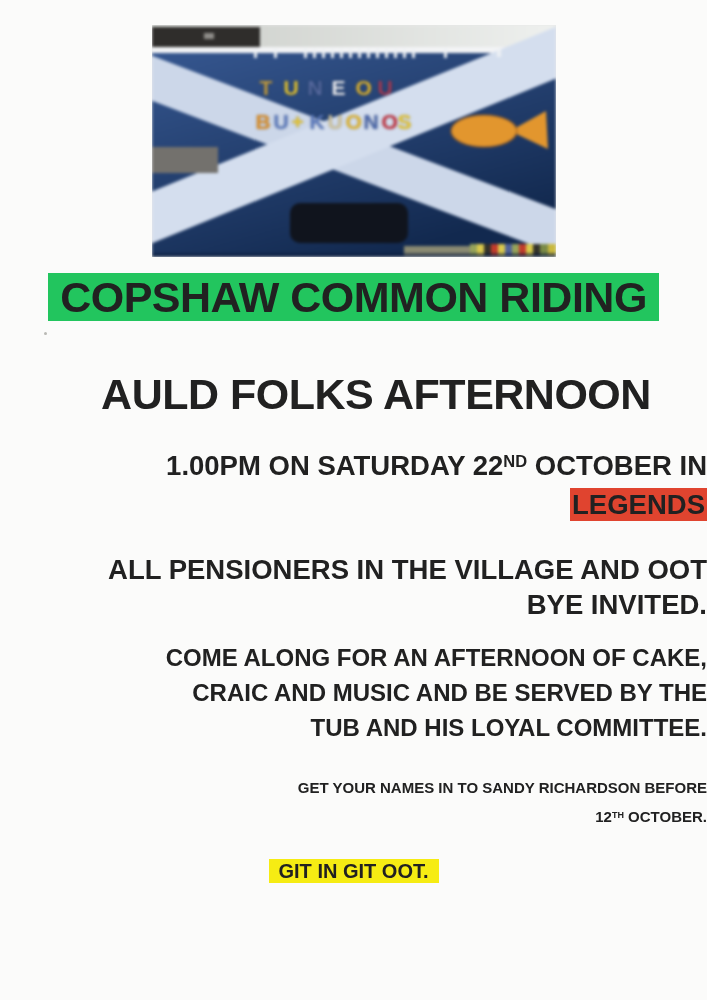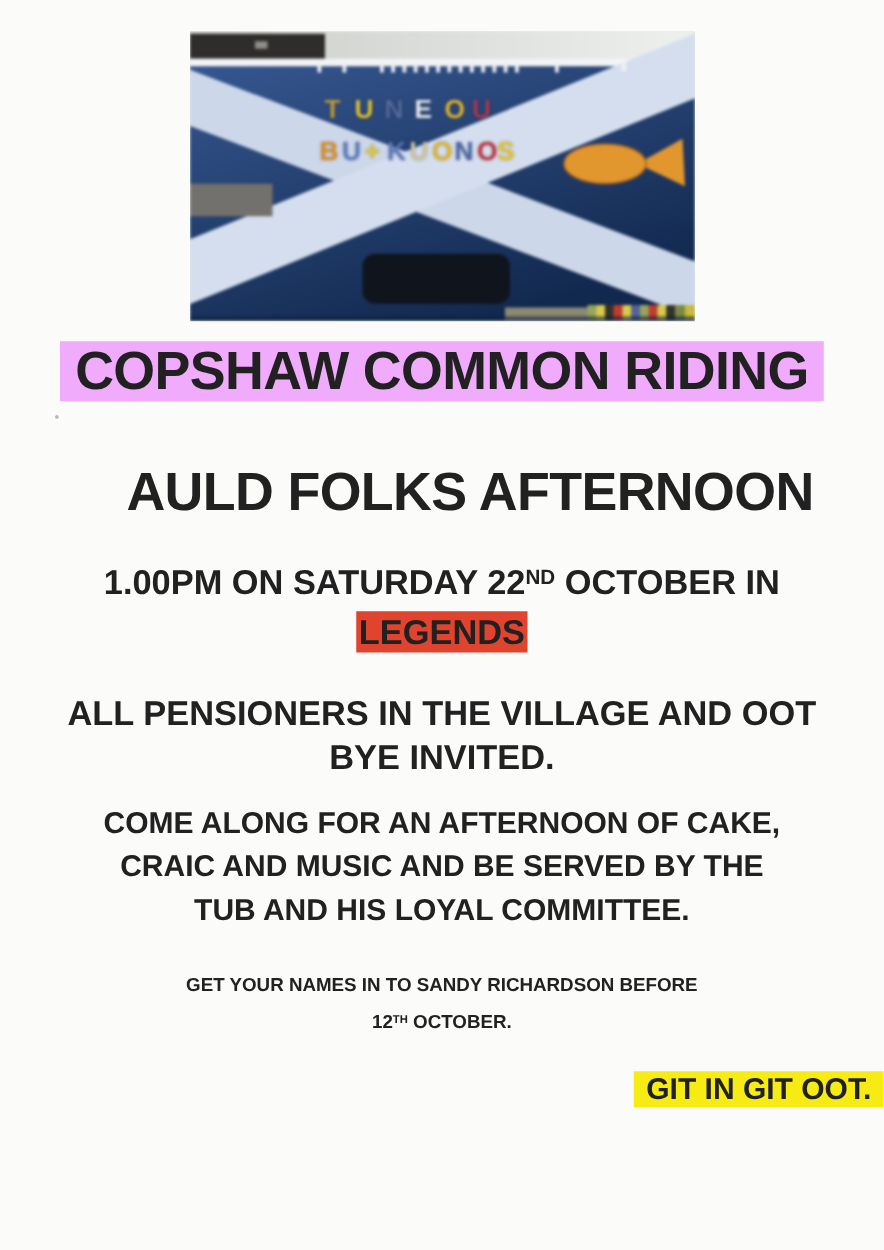--- a/index.html
+++ b/index.html
@@ -23,34 +23,34 @@
   }
   .photo-blur{position:absolute;inset:0;filter:blur(1.4px);}
   .bunt{
     position:absolute;
     font-weight:bold;font-size:21px;line-height:1;
     text-shadow:0 0 2px rgba(0,0,0,0.35);
   }
 
   
   .headline{margin:16px 0 0 0;line-height:49px;font-size:43px;font-weight:bold;letter-spacing:-0.5px;}
-  .headline .hl-yellow{background:#f0abfc;padding:0 12px;}
+  .headline .hl-yellow{background:#22c55e;padding:0 12px;}
   .scan-dot{position:absolute;left:44px;top:332px;width:3px;height:3px;border-radius:50%;background:#b9b9b4;}
 
   .title{margin:46px 0 0 0;font-size:43px;font-weight:bold;line-height:52px;letter-spacing:-0.5px;padding-left:45px;}
 
   .when{margin:28px 0 0 0;font-size:27.5px;font-weight:bold;line-height:36px;}
   .hl-red{background:#e0442f;padding:1px 2px;}
 
-  .para{font-weight:bold;}
+  .para{font-weight:bold;text-align:right;}
   .invited{margin:29px 0 0 0;font-size:27.5px;line-height:35px;}
   .details{margin:18px 0 0 0;font-size:24px;line-height:35px;}
   .rsvp{margin:28px 0 0 0;font-size:15px;line-height:29px;}
 
-  .footer{margin:22px 0 0 0;font-size:24px;font-weight:bold;line-height:31px;text-align:right;}
+  .footer{margin:22px 0 0 0;font-size:20px;font-weight:bold;line-height:31px;}
   .footer .hl-yellow{background:#f6ec13;padding:1px 10px;}
 
   sup.ord{font-size:0.6em;position:relative;top:-0.48em;vertical-align:baseline;}
 </style>
 </head>
 <body>
 
 <div class="poster">
 
   <div class="photo">

